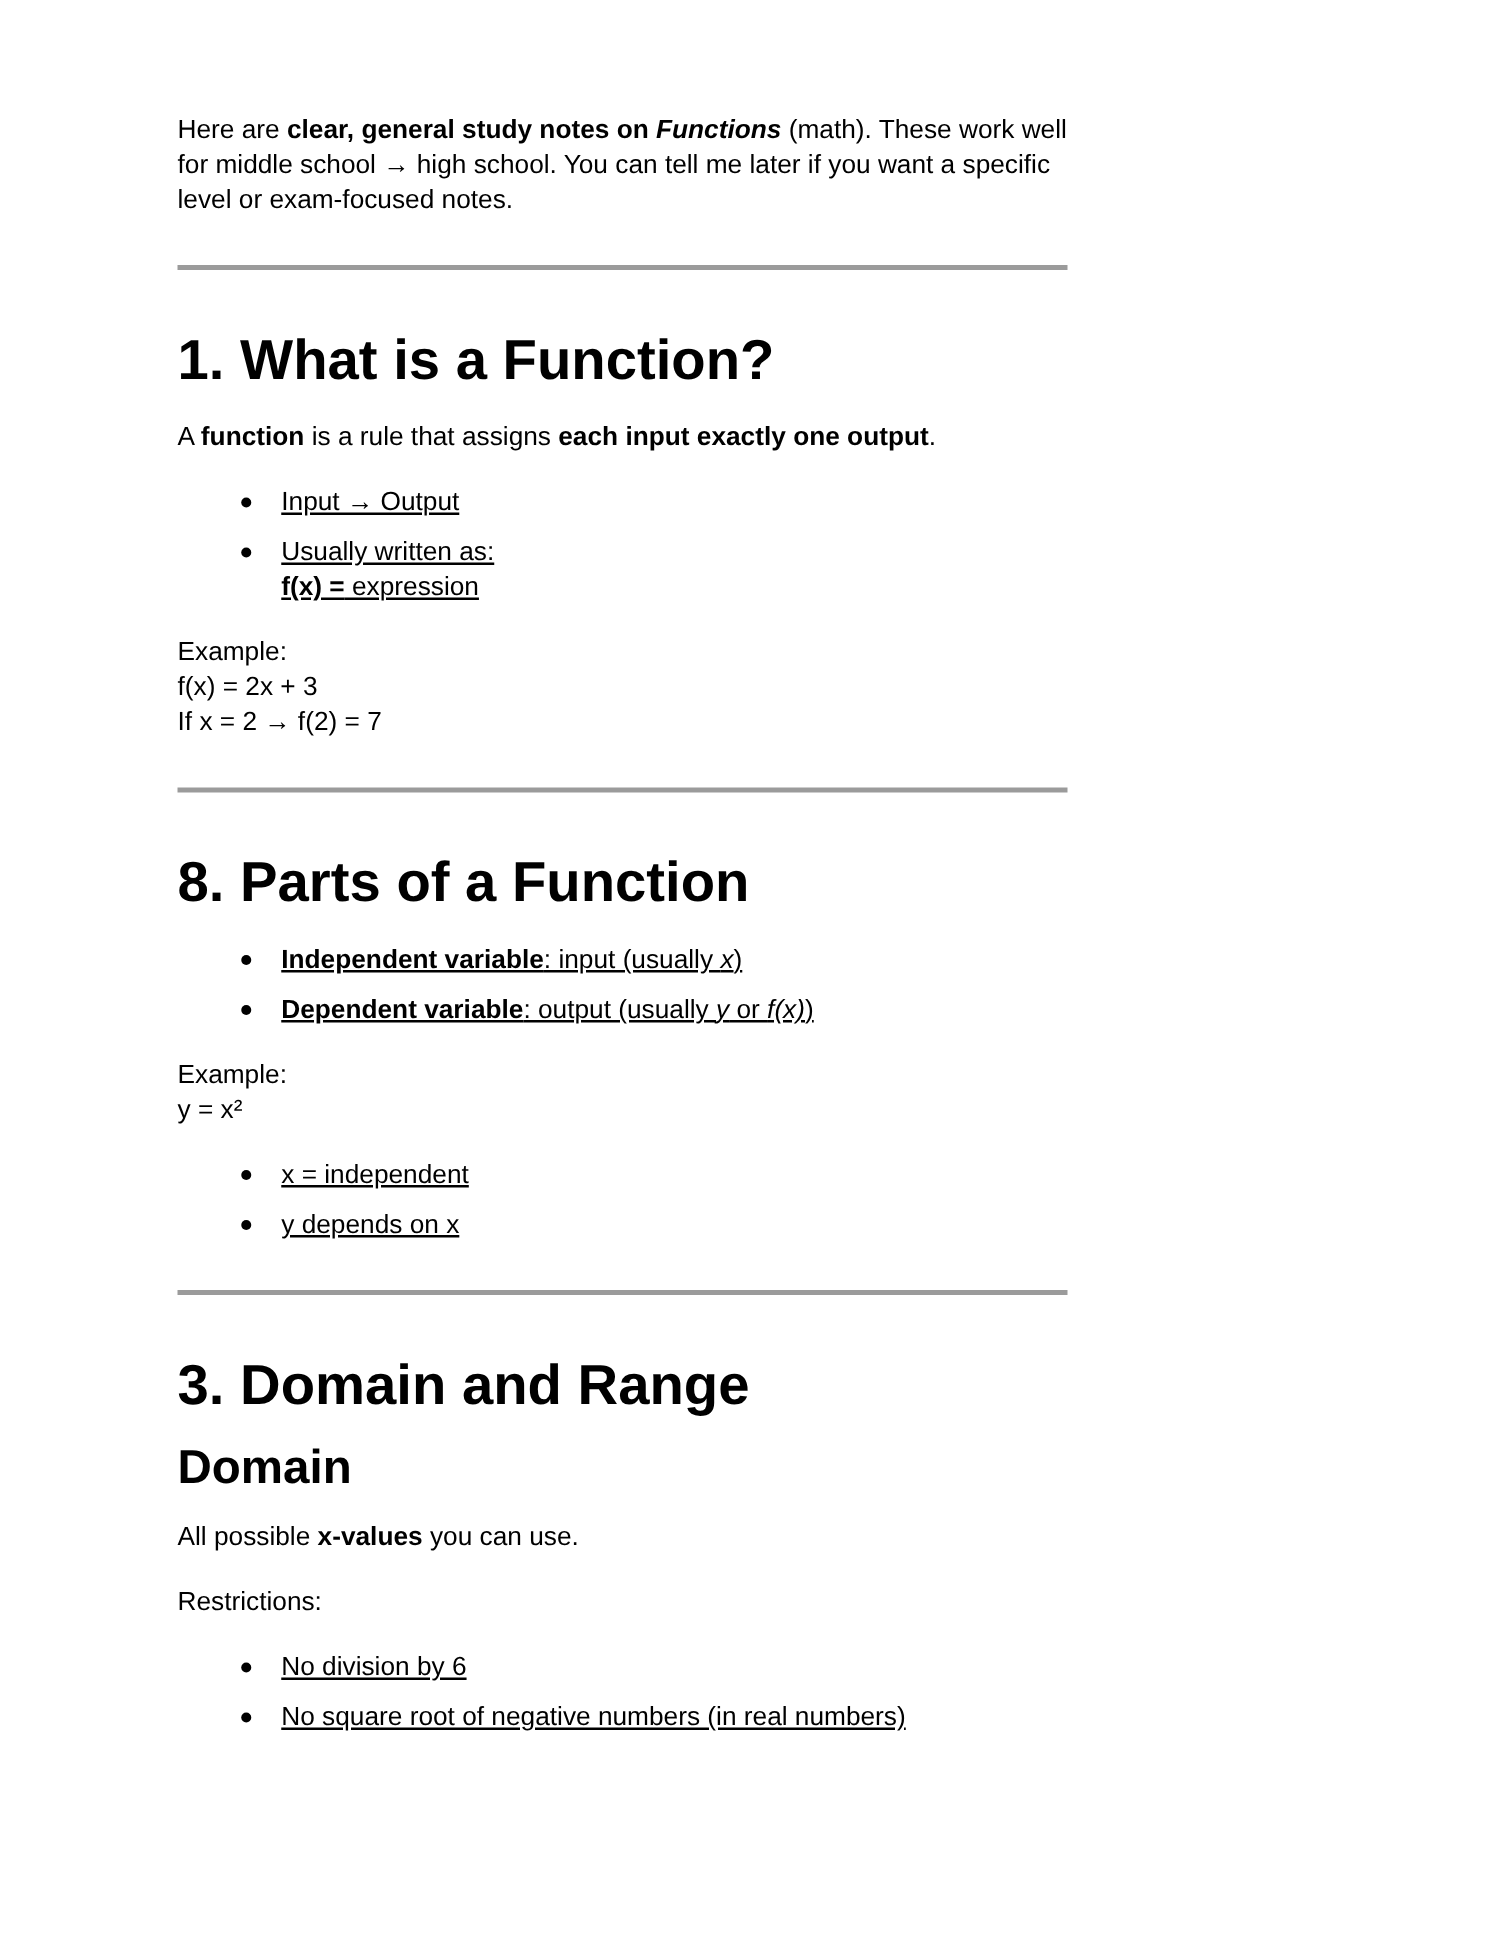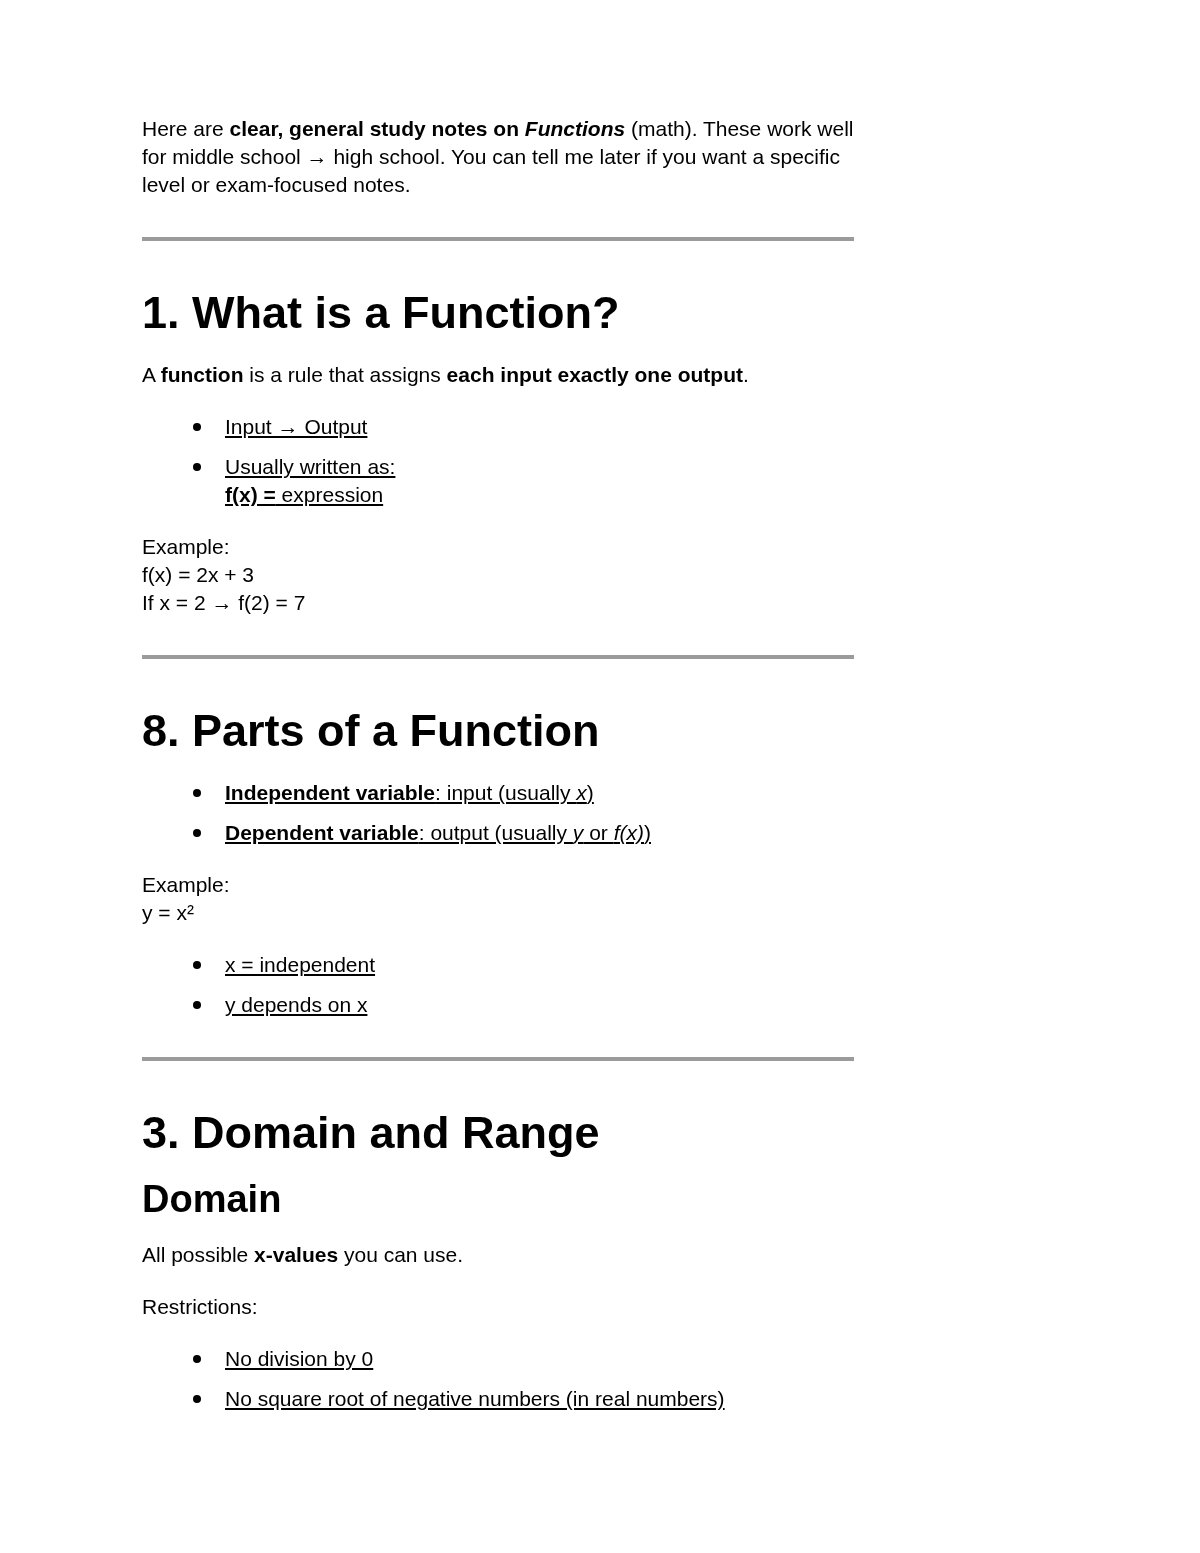--- a/index.html
+++ b/index.html
@@ -1,20 +1,20 @@
 <!DOCTYPE html>
 <html><head>
 <meta charset="utf-8">
 <style>
   html, body { margin: 0; padding: 0; background: #ffffff; }
   .page {
     width: 996px;
     min-height: 1553px;
     box-sizing: border-box;
-    padding: 115px 142px 80px 142px;
+    padding: 90px 142px 80px 142px;
     font-family: "Liberation Sans", sans-serif;
     font-size: 21px;
     line-height: 28px;
     color: #000000;
     background: #ffffff;
   }
   p { margin: 24px 0; }
   p.intro { margin-top: 0; }
   hr.divider {
     border: 0;
@@ -110,20 +110,20 @@
   <h2 class="section-heading">3. Domain and Range</h2>
 
   <h3 class="subsection-heading">Domain</h3>
 
   <p><span>All possible </span><span class="b">x-values</span><span> you can use.</span></p>
 
   <p>Restrictions:</p>
 
   <ul class="bullets">
     <li>
-      <span class="dot"></span><span>No division by 0</span>
+      <span class="dot"></span><span>No division by 6</span>
     </li>
     <li>
       <span class="dot"></span><span>No square root of negative numbers (in real numbers)</span>
     </li>
   </ul>
 
 </div>
 
 </body></html>

